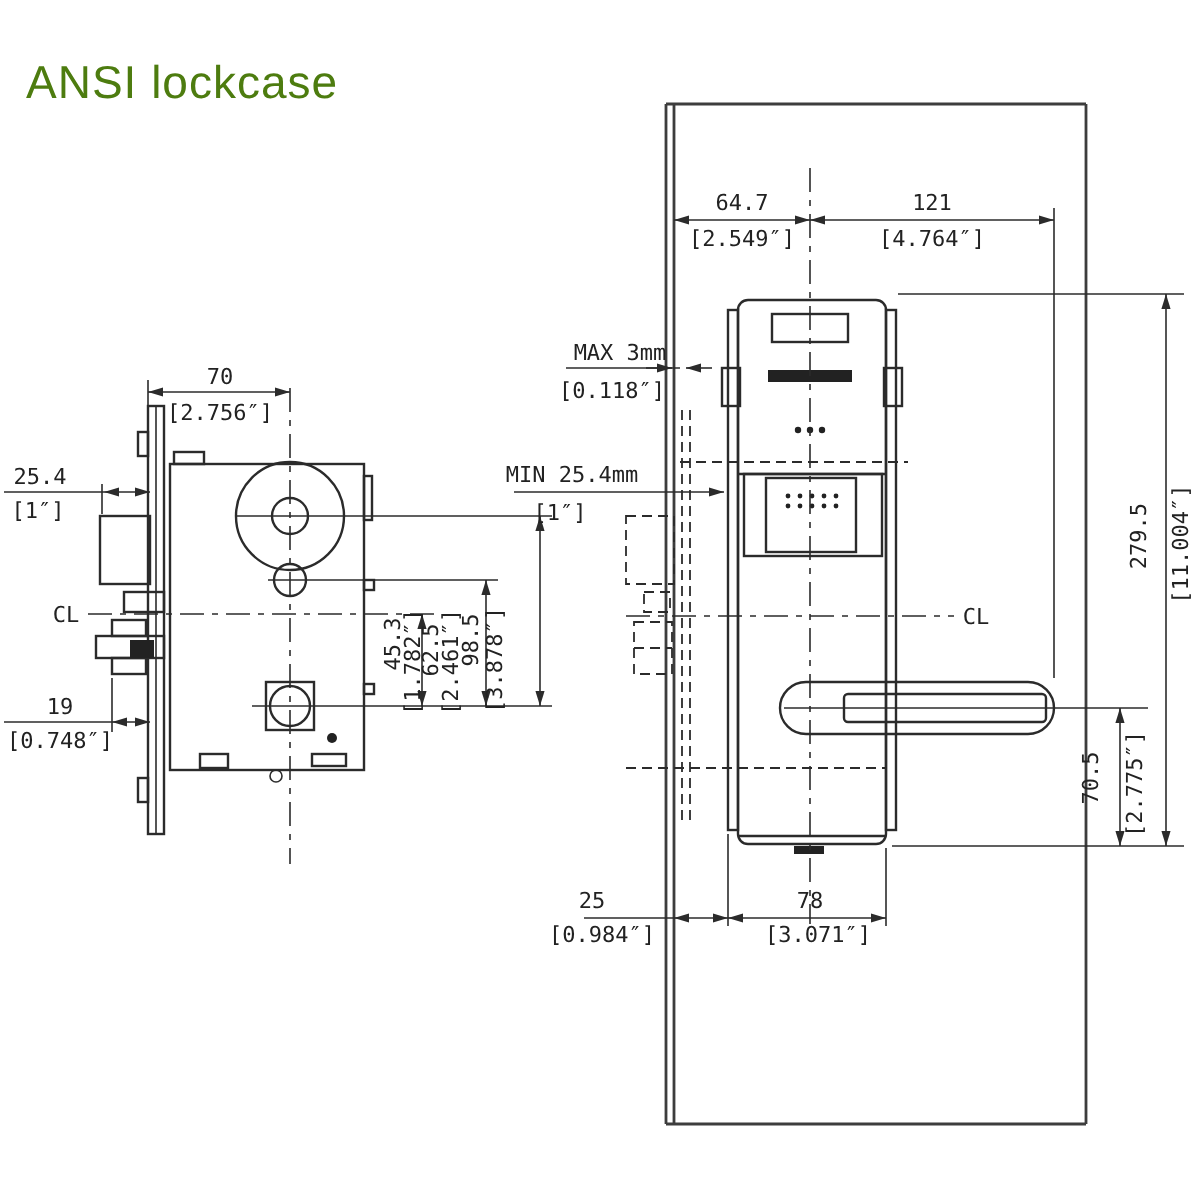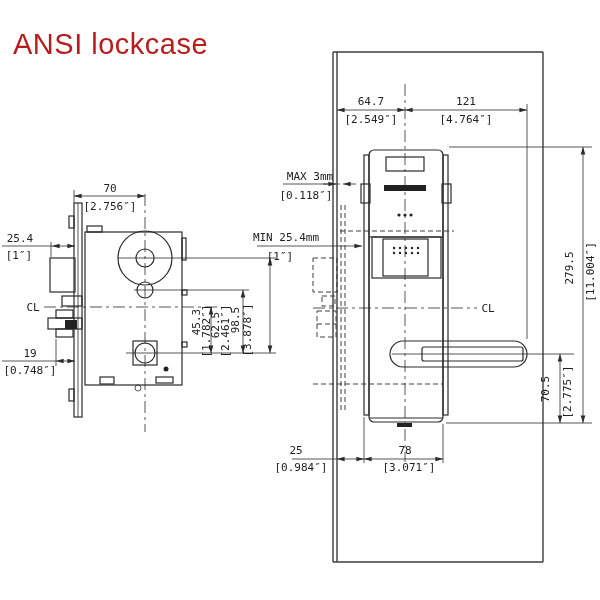--- a/index.html
+++ b/index.html
@@ -1,19 +1,19 @@
 <!DOCTYPE html>
 <html><head>
 <meta charset="utf-8">
 <style>
   html,body{margin:0;padding:0;background:#ffffff;}
   .canvas{position:relative;width:600px;height:600px;background:#fff;overflow:hidden;
           font-family:"DejaVu Sans Mono","Liberation Mono",monospace;}
   .title{position:absolute;left:13px;top:28px;font-family:"Liberation Sans",sans-serif;
-         font-size:29px;color:#b91c1c;letter-spacing:.5px;}
+         font-size:23px;color:#4d7c0f;letter-spacing:.5px;}
   svg{position:absolute;left:0;top:0;}
   svg text{font-family:"DejaVu Sans Mono","Liberation Mono",monospace;font-size:11px;fill:#222;}
   .obj{stroke:#2b2b2b;stroke-width:1.2;fill:none;}
   .thin{stroke:#2b2b2b;stroke-width:0.8;fill:none;}
   .door{stroke:#3d3d3d;stroke-width:1.4;fill:none;}
   .cl{stroke:#2b2b2b;stroke-width:0.8;fill:none;stroke-dasharray:12 4 3 4;}
   .hid{stroke:#2b2b2b;stroke-width:0.9;fill:none;stroke-dasharray:5 3;}
   .fill{fill:#222;stroke:none;}
 </style>
 </head>

